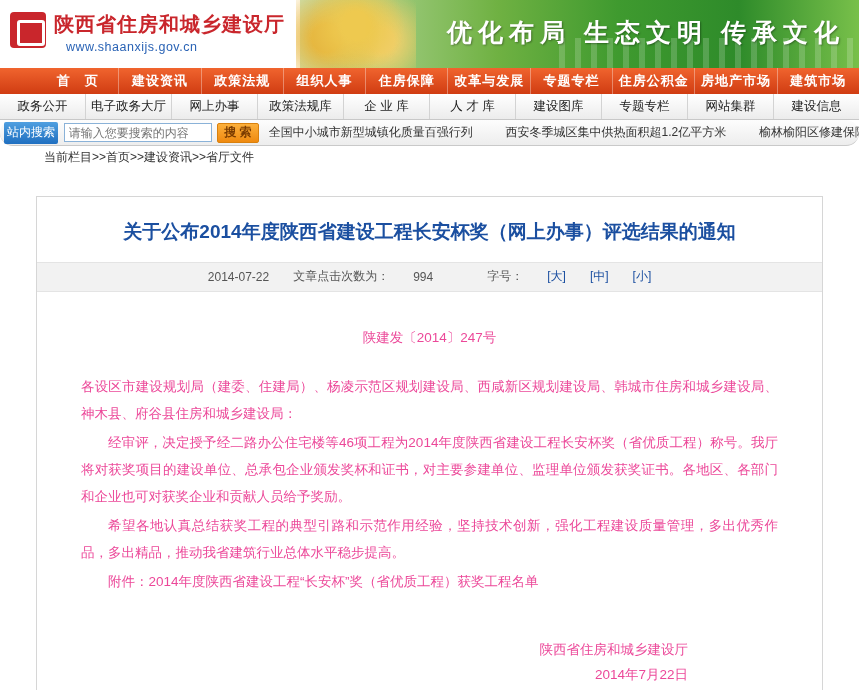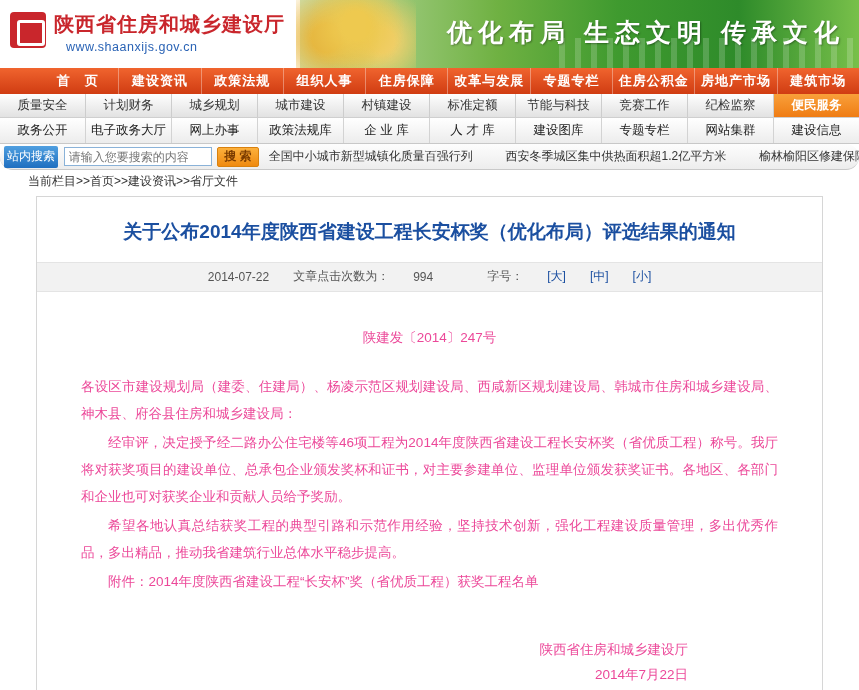--- a/index.html
+++ b/index.html
@@ -147,21 +147,21 @@
     white-space: nowrap; font-size: 12px; color: #333;
     position: relative;
   }
   .ticker .sep { display: inline-block; width: 26px; }
 
   
   .breadcrumb {
     height: 22px; width: 859px;
     display: flex; align-items: center;
     font-size: 12px; color: #333;
-    padding-left: 28px;
+    padding-left: 44px;
     background: #fff;
   }
   .breadcrumb a { color: #333; text-decoration: none; cursor: pointer; }
 
   
   .content {
     position: absolute;
     left: 36px; top: 196px;
     width: 787px; height: 494px;
     border: 1px solid #d6d6d6;
@@ -229,32 +229,20 @@
     <div class="nav-item">政策法规</div>
     <div class="nav-item">组织人事</div>
     <div class="nav-item">住房保障</div>
     <div class="nav-item">改革与发展</div>
     <div class="nav-item">专题专栏</div>
     <div class="nav-item">住房公积金</div>
     <div class="nav-item">房地产市场</div>
     <div class="nav-item">建筑市场</div>
   </div>
 
-  <div class="nav-row2">
-    <div class="nav-item">质量安全</div>
-    <div class="nav-item">计划财务</div>
-    <div class="nav-item">城乡规划</div>
-    <div class="nav-item">城市建设</div>
-    <div class="nav-item">村镇建设</div>
-    <div class="nav-item">标准定额</div>
-    <div class="nav-item">节能与科技</div>
-    <div class="nav-item">竞赛工作</div>
-    <div class="nav-item">纪检监察</div>
-    <div class="nav-item highlight">便民服务</div>
-  </div>
 
   <div class="nav-row3">
     <div class="nav-item">政务公开</div>
     <div class="nav-item">电子政务大厅</div>
     <div class="nav-item">网上办事</div>
     <div class="nav-item">政策法规库</div>
     <div class="nav-item">企 业 库</div>
     <div class="nav-item">人 才 库</div>
     <div class="nav-item">建设图库</div>
     <div class="nav-item">专题专栏</div>
@@ -279,21 +267,21 @@
     <span>当前栏目</span>
     <span>&gt;&gt;</span>
     <a>首页</a>
     <span>&gt;&gt;</span>
     <a>建设资讯</a>
     <span>&gt;&gt;</span>
     <a>省厅文件</a>
   </div>
 
   <div class="content">
-    <div class="doc-title">关于公布2014年度陕西省建设工程长安杯奖（优化布局）评选结果的通知</div>
+    <div class="doc-title">关于公布2014年度陕西省建设工程长安杯奖（网上办事）评选结果的通知</div>
 
     <div class="doc-meta">
       <span>2014-07-22</span>
       <span>文章点击次数为：</span>
       <span>994</span>
       <span class="fs-label">字号：</span>
       <span class="fs-opt">[大]</span>
       <span class="fs-opt">[中]</span>
       <span class="fs-opt">[小]</span>
     </div>

